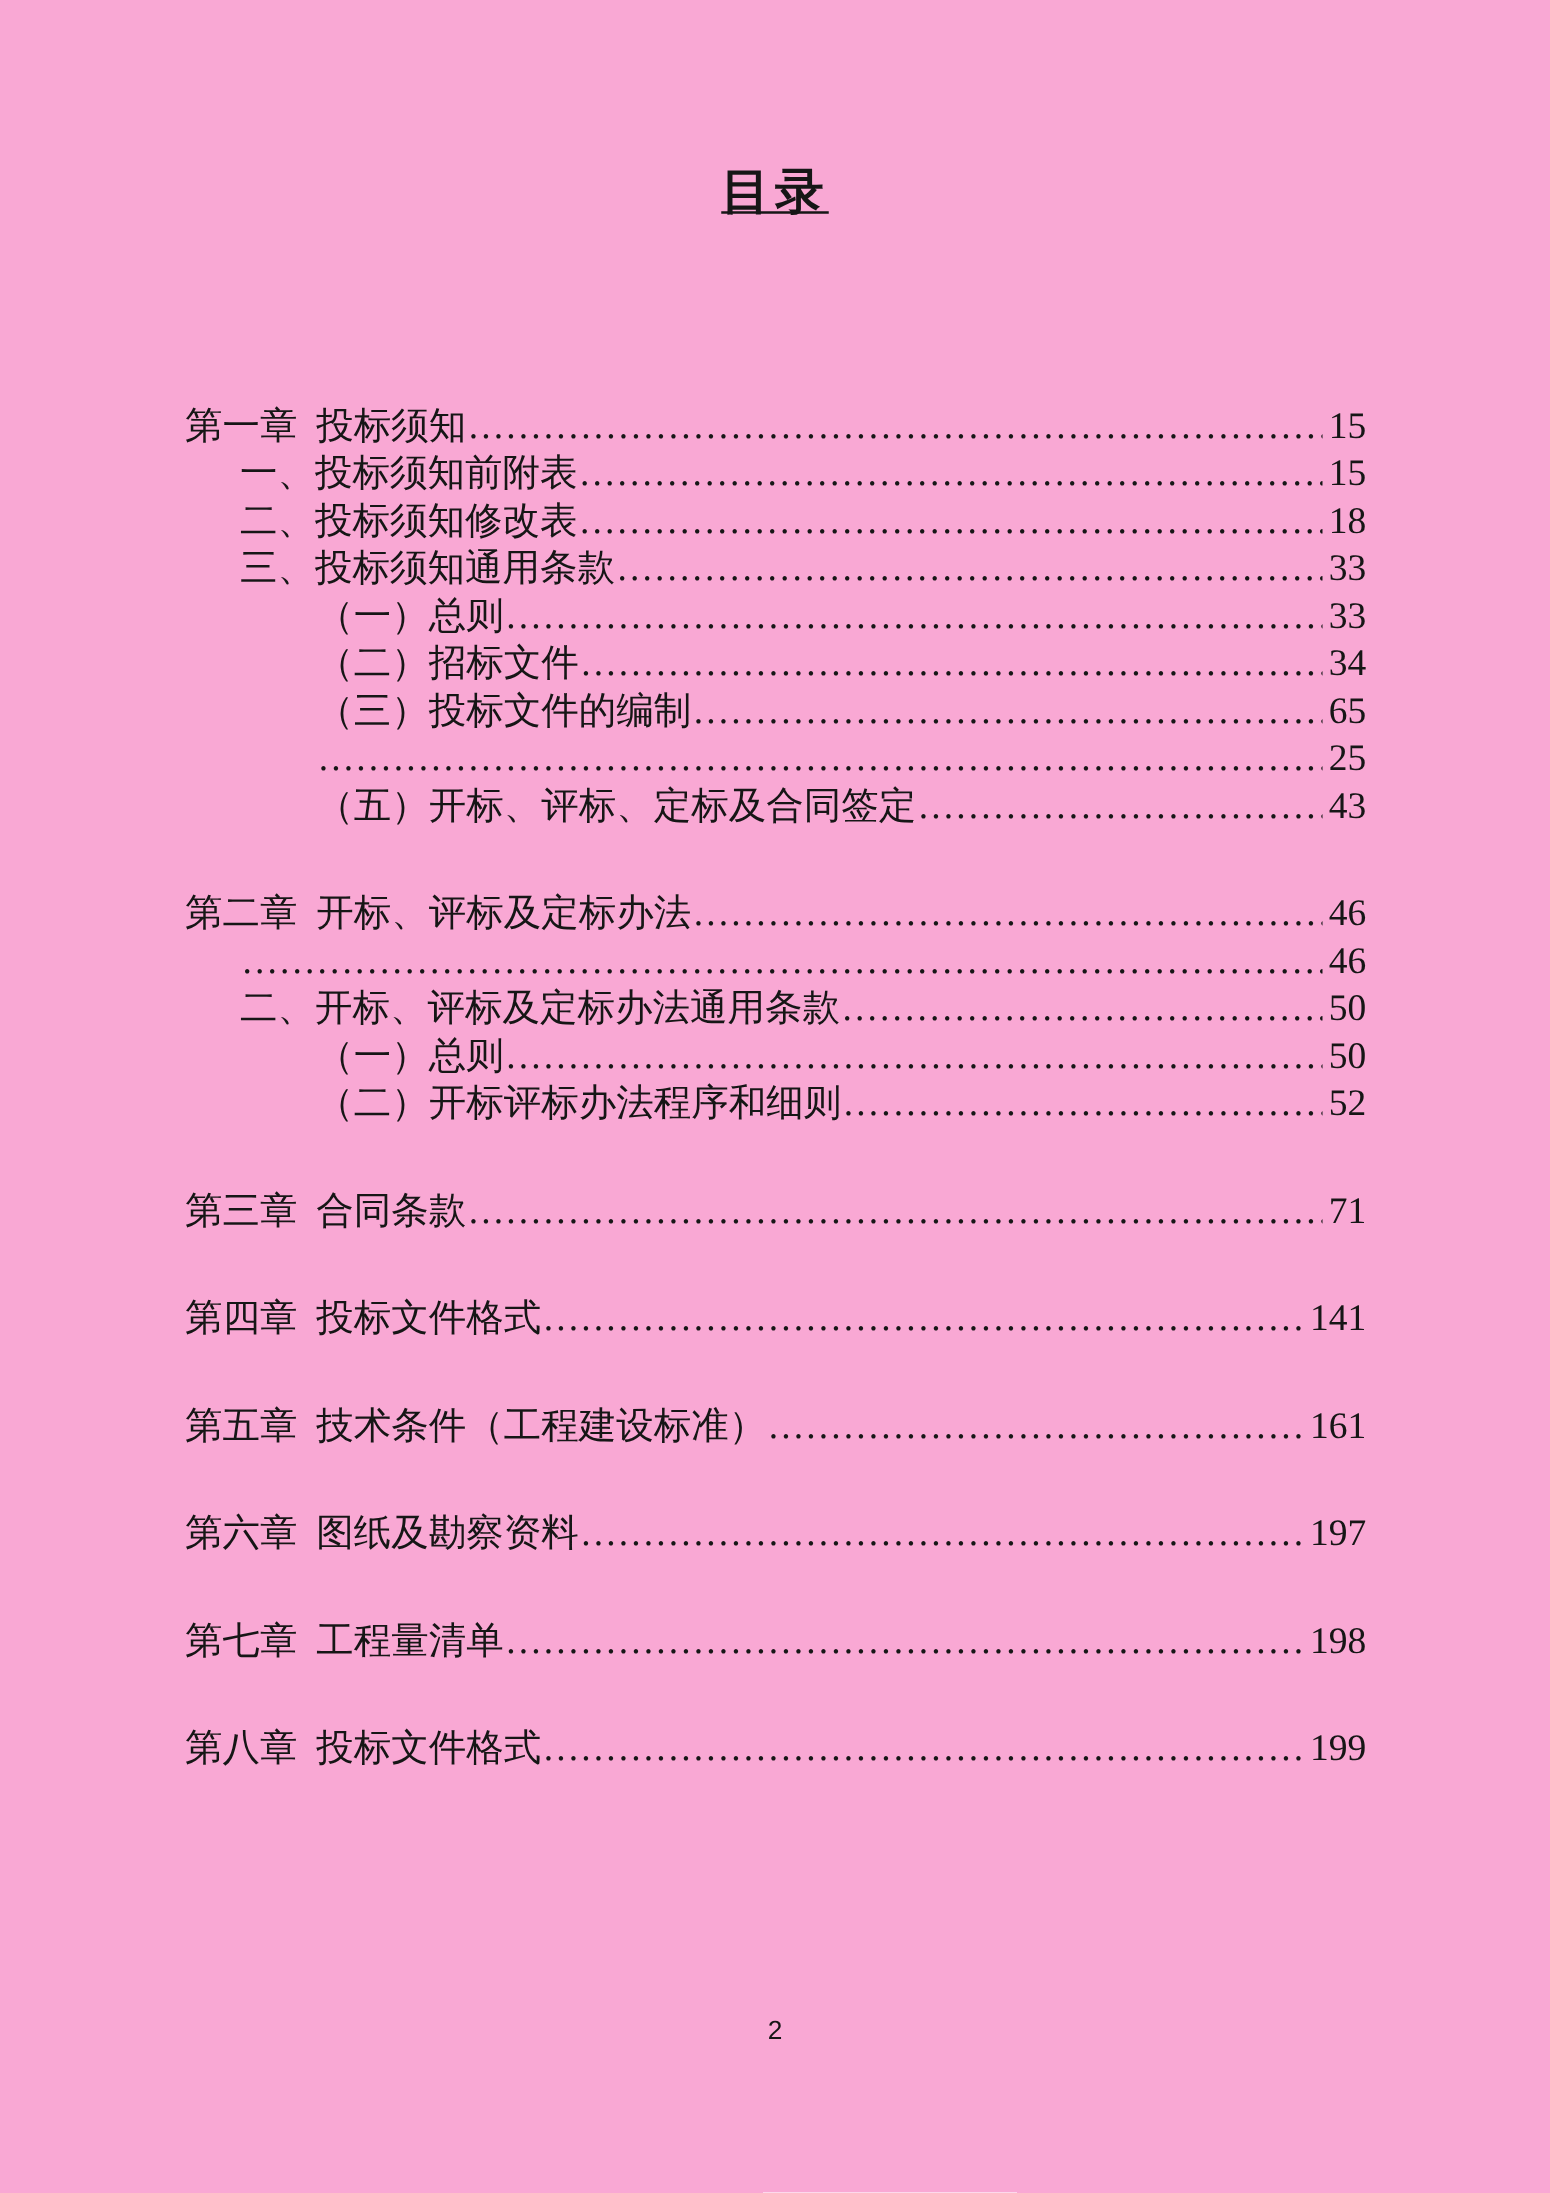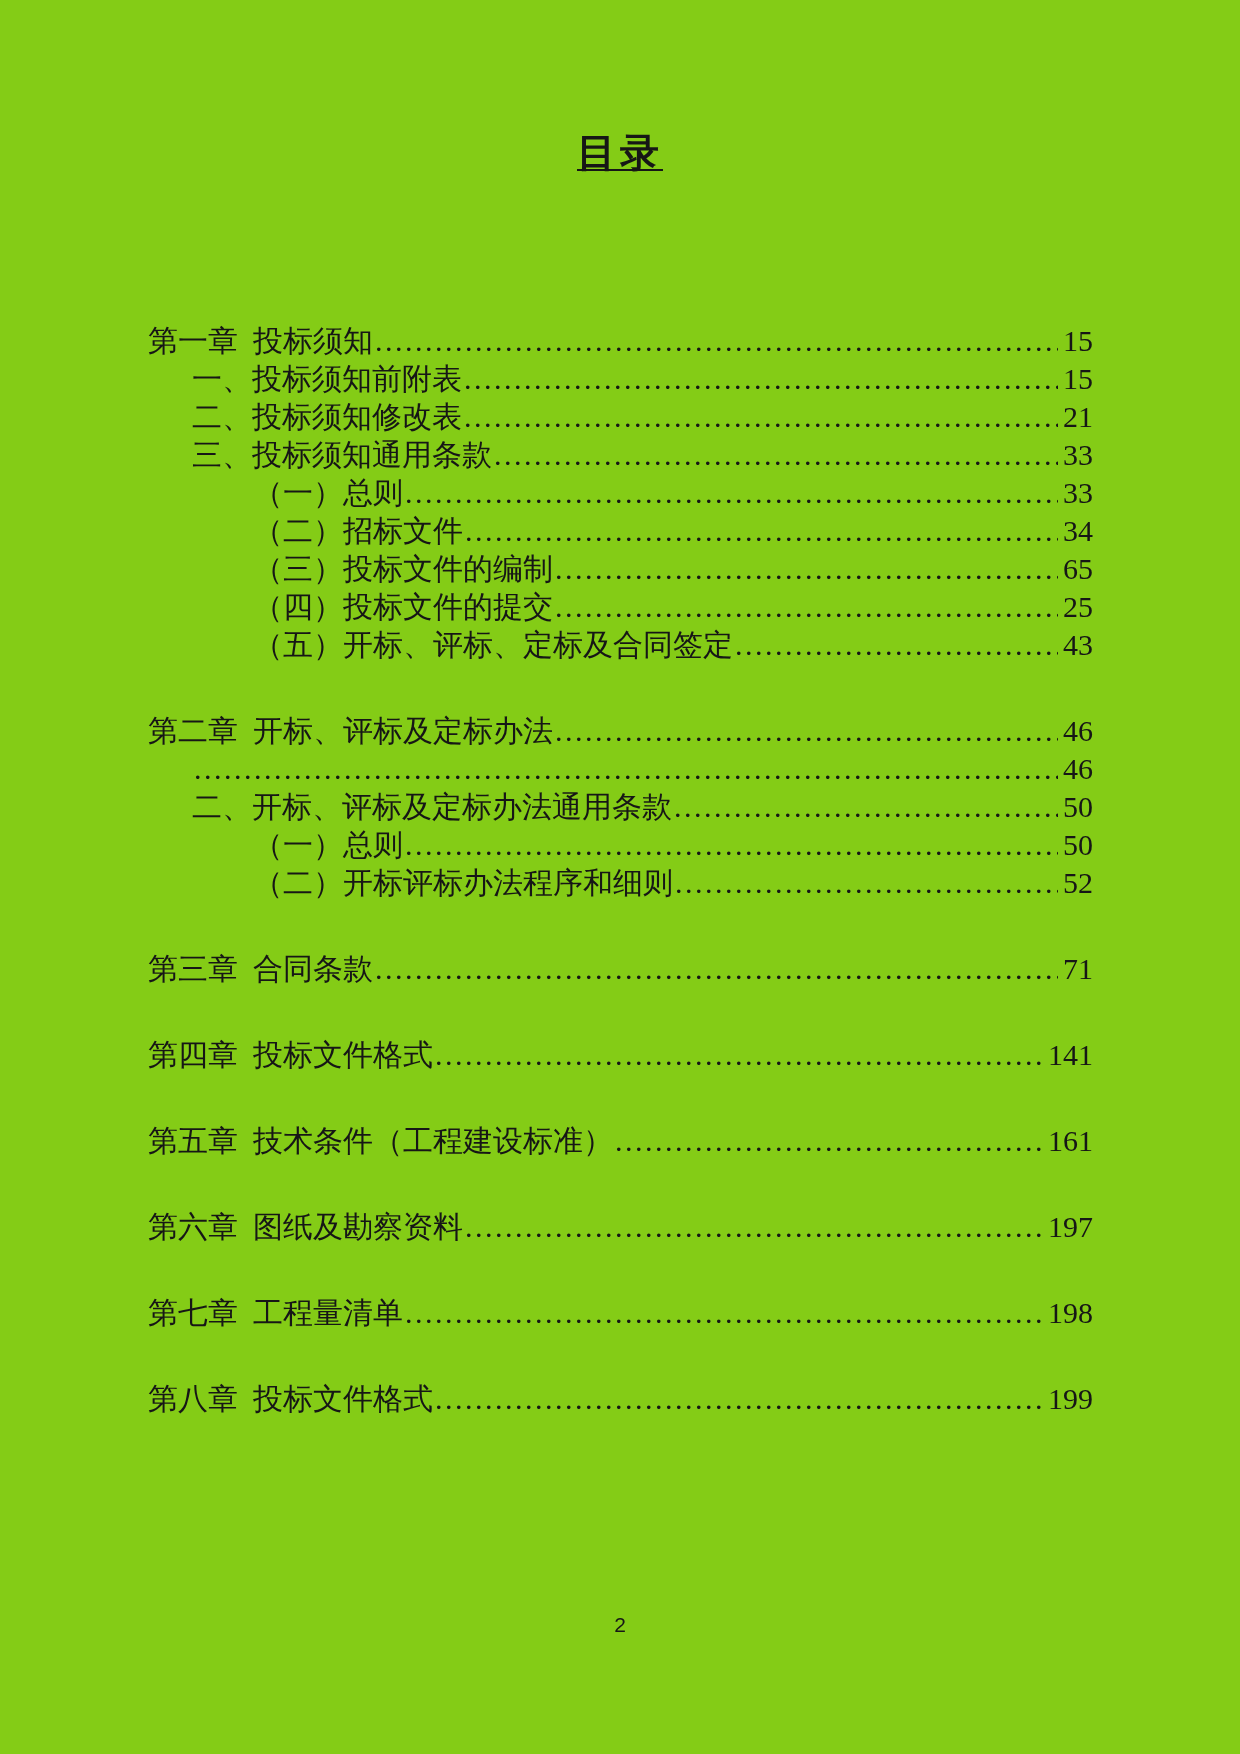--- a/index.html
+++ b/index.html
@@ -4,21 +4,21 @@
 <style>
   html, body {
     margin: 0;
     padding: 0;
     background: #ffffff;
   }
   .page {
     position: relative;
     width: 1240px;
     height: 1754px;
-    background: #84cc16;
+    background: #f9a8d4;
     font-family: "Liberation Serif", "DejaVu Serif", serif;
     color: #161616;
     overflow: hidden;
   }
   .doc-title {
     position: absolute;
     top: 126px;
     left: 0;
     width: 100%;
     text-align: center;
@@ -89,21 +89,21 @@
 
   <div class="toc-row level-1">
     <span class="entry-text">一、投标须知前附表</span>
     <span class="leader">........................................................................................................................................................................................................</span>
     <span class="page-num">15</span>
   </div>
 
   <div class="toc-row level-1">
     <span class="entry-text">二、投标须知修改表</span>
     <span class="leader">........................................................................................................................................................................................................</span>
-    <span class="page-num">21</span>
+    <span class="page-num">18</span>
   </div>
 
   <div class="toc-row level-1">
     <span class="entry-text">三、投标须知通用条款</span>
     <span class="leader">........................................................................................................................................................................................................</span>
     <span class="page-num">33</span>
   </div>
 
   <div class="toc-row level-2">
     <span class="entry-text">（一）总则</span>
@@ -117,21 +117,20 @@
     <span class="page-num">34</span>
   </div>
 
   <div class="toc-row level-2">
     <span class="entry-text">（三）投标文件的编制</span>
     <span class="leader">........................................................................................................................................................................................................</span>
     <span class="page-num">65</span>
   </div>
 
   <div class="toc-row level-2">
-    <span class="entry-text">（四）投标文件的提交</span>
     <span class="leader">........................................................................................................................................................................................................</span>
     <span class="page-num">25</span>
   </div>
 
   <div class="toc-row level-2">
     <span class="entry-text">（五）开标、评标、定标及合同签定</span>
     <span class="leader">........................................................................................................................................................................................................</span>
     <span class="page-num">43</span>
   </div>
 

